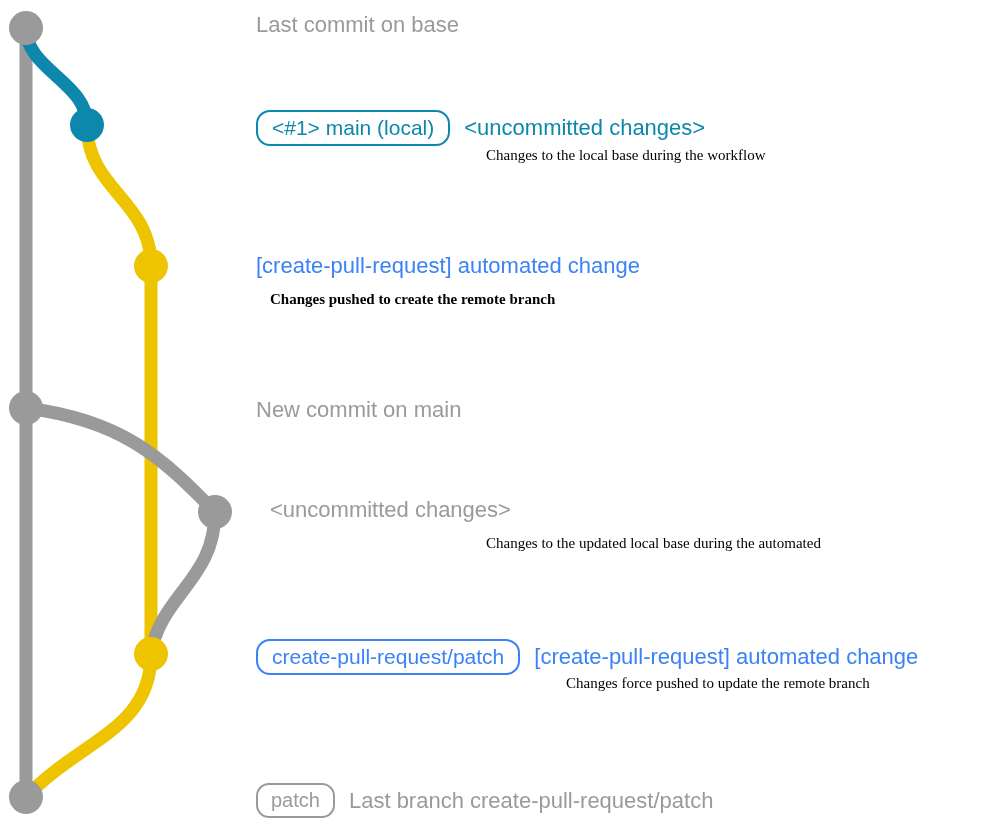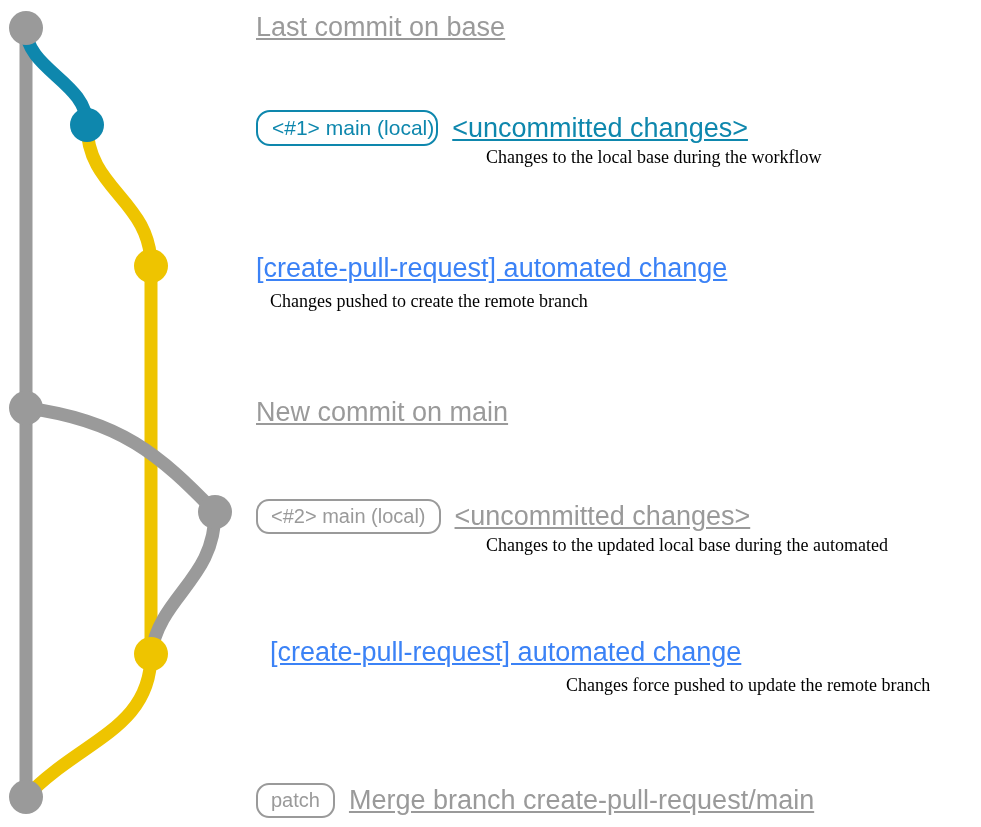--- a/index.html
+++ b/index.html
@@ -31,50 +31,49 @@
   }
 
   
   .chip {
     display: inline-flex;
     align-items: center;
     justify-content: center;
     box-sizing: border-box;
     border: 2px solid currentColor;
     border-radius: 14px;
-    padding: 5px 2px 6px 14px;
+    padding: 5px 14px 6px 14px;
     font-size: 21px;
     line-height: 1;
     white-space: nowrap;
     background: #ffffff;
   }
   .chip.small {
     font-size: 20px;
     padding: 5px 13px 6px 13px;
     border-width: 2px;
     border-radius: 13px;
   }
 
   
   .subject {
-    font-size: 27px;
+    font-size: 22px;
     line-height: 1;
     white-space: nowrap;
     margin-left: 14px;
-    text-decoration: underline;
   }
   .subject.solo {
     margin-left: 0;
   }
 
   
   .desc {
     position: absolute;
     font-family: "Liberation Serif", serif;
-    font-size: 18px;
+    font-size: 15px;
     line-height: 1;
     color: #000000;
     white-space: nowrap;
   }
 
   
   .c-teal   { color: #0e87ad; }
   .c-yellow { color: #3b82f6; }
   .c-gray   { color: #9a9a9a; }
 </style>
@@ -118,33 +117,33 @@
 
 <div class="row" style="left:256px; top:110px;">
   <span class="chip c-teal">&lt;#1&gt; main (local)</span>
   <span class="subject c-teal">&lt;uncommitted changes&gt;</span>
 </div>
 <div class="desc" style="left:486px; top:148px;">Changes to the local base during the workflow</div>
 
 <div class="row" style="left:256px; top:255px;">
   <span class="subject solo c-yellow">[create-pull-request] automated change</span>
 </div>
-<div class="desc" style="left:270px; top:292px;">Changes pushed to create the remote branch</div>
+<div class="desc" style="left:270px; top:292px;font-weight:bold;">Changes pushed to create the remote branch</div>
 
 <div class="row" style="left:256px; top:399px;">
   <span class="subject solo c-gray">New commit on main</span>
 </div>
 
 <div class="row" style="left:256px; top:499px;">
-  <span class="chip small c-gray">&lt;#2&gt; main (local)</span>
   <span class="subject c-gray">&lt;uncommitted changes&gt;</span>
 </div>
 <div class="desc" style="left:486px; top:536px;">Changes to the updated local base during the automated</div>
 
 <div class="row" style="left:256px; top:639px;">
+  <span class="chip c-yellow">create-pull-request/patch</span>
   <span class="subject c-yellow">[create-pull-request] automated change</span>
 </div>
 <div class="desc" style="left:566px; top:676px;">Changes force pushed to update the remote branch</div>
 
 <div class="row" style="left:256px; top:783px;">
   <span class="chip small c-gray">patch</span>
-  <span class="subject c-gray">Merge branch create-pull-request/main</span>
+  <span class="subject c-gray">Last branch create-pull-request/patch</span>
 </div>
 
 </body></html>

